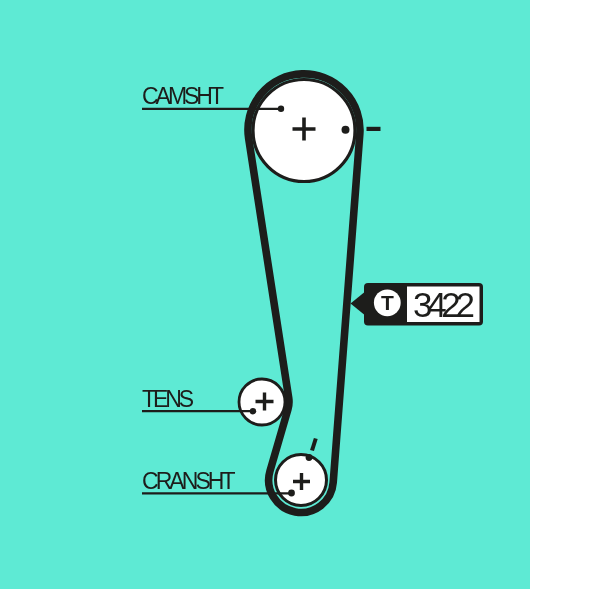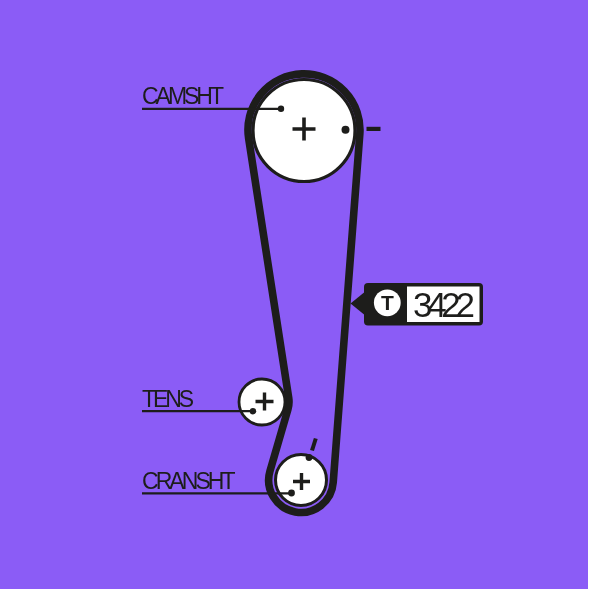--- a/index.html
+++ b/index.html
@@ -2,23 +2,23 @@
 <html><head>
 <meta charset="utf-8">
 <style>
   html, body {
     margin: 0;
     padding: 0;
     background: #ffffff;
   }
   .stage {
     position: relative;
-    width: 588px;
+    width: 530px;
     height: 589px;
-    background: #8b5cf6;
+    background: #5eead4;
     overflow: hidden;
   }
   .stage svg {
     display: block;
     width: 600px;
     height: 589px;
   }
   .stage text {
     font-family: "Liberation Sans", sans-serif;
     fill: #1d1d1b;

